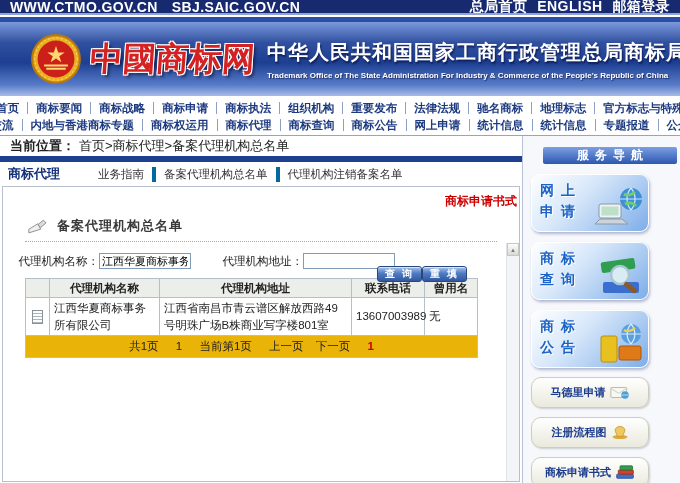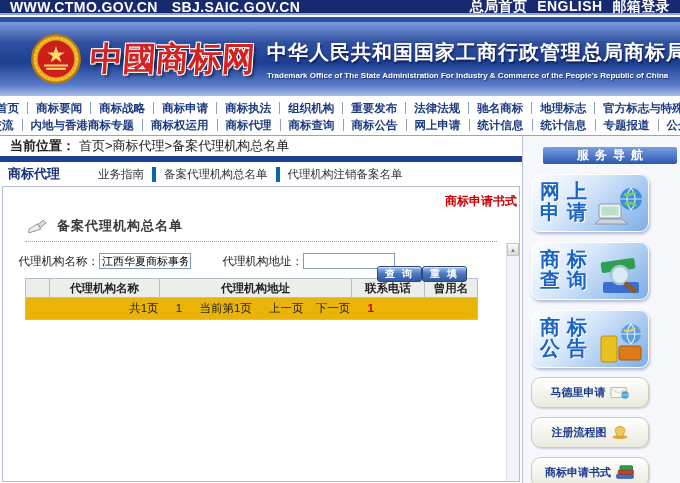--- a/index.html
+++ b/index.html
@@ -84,22 +84,22 @@
   .scroll-up { height:13px; background:linear-gradient(#fdfdfb,#d9dbd2); border:1px solid #c4c8bd;
                font-size:6px; color:#778; display:flex; align-items:center; justify-content:center; cursor:pointer; }
 
   
   .sb-header { width:134px; height:17px; margin-left:20px; border-radius:2px;
                background:linear-gradient(180deg,#7c9fe2,#2c57b0); color:#fff; font-weight:bold; font-size:12px;
                letter-spacing:6px; display:flex; align-items:center; justify-content:center; text-indent:6px; }
   .sb-card { width:118px; height:58px; margin:10px 0 0 8px; border-radius:9px; position:relative; cursor:pointer;
              background:linear-gradient(135deg,#ffffff 0%,#d8e8fa 40%,#7cace8 100%);
              box-shadow:1px 2px 3px rgba(40,60,120,.35), inset 0 0 0 1px #fff; padding:7px 0 0 9px; overflow:hidden; }
-  .sb-card-text { font-size:20px; font-weight:bold; color:#1b63c6; line-height:21px; letter-spacing:7px;
-                  white-space:nowrap; text-shadow:1px 1px 0 #fff; }
+  .sb-card-text { font-size:14px; font-weight:bold; color:#1b63c6; line-height:21px; letter-spacing:7px;
+                  white-space:nowrap; text-shadow:1px 1px 0 #fff;font-family:Liberation Mono, monospace; }
   .sb-card svg { position:absolute; right:2px; bottom:2px; }
   .sb-btn { width:118px; height:31px; margin:9px 0 0 8px; border-radius:10px; border:1px solid #cccdbd; cursor:pointer;
             background:linear-gradient(180deg,#ffffff,#e9e9dd); box-shadow:1px 1px 2px rgba(0,0,0,.18);
             display:flex; align-items:center; justify-content:center; gap:4px;
             font-size:11px; font-weight:bold; color:#1a3a8c; white-space:nowrap; }
 </style>
 </head>
 <body>
 
 <div class="topbar">
@@ -211,20 +211,29 @@
         </colgroup>
         <tbody>
             <tr>
           <th></th>
           <th>代理机构名称</th>
           <th>代理机构地址</th>
           <th>联系电话</th>
           <th>曾用名</th>
         </tr>
         <tr>
+          <td>
+                <div class="doc-icon"></div>
+              </td>
+          <td>江西华夏商标事务所有限公司</td>
+          <td>江西省南昌市青云谱区解放西路49号明珠广场B株商业写字楼801室</td>
+          <td>13607003989</td>
+          <td>无</td>
+        </tr>
+        <tr>
           <td class="pager" colspan="5">
             <span>共1页</span>
             <span class="pg-link">1</span>
             <span>当前第1页</span>
             <span class="pg-link" style="margin-right:2px">上一页</span>
             <span class="pg-link">下一页</span>
             <span class="pg-red">1</span>
           </td>
         </tr>
       </tbody>

